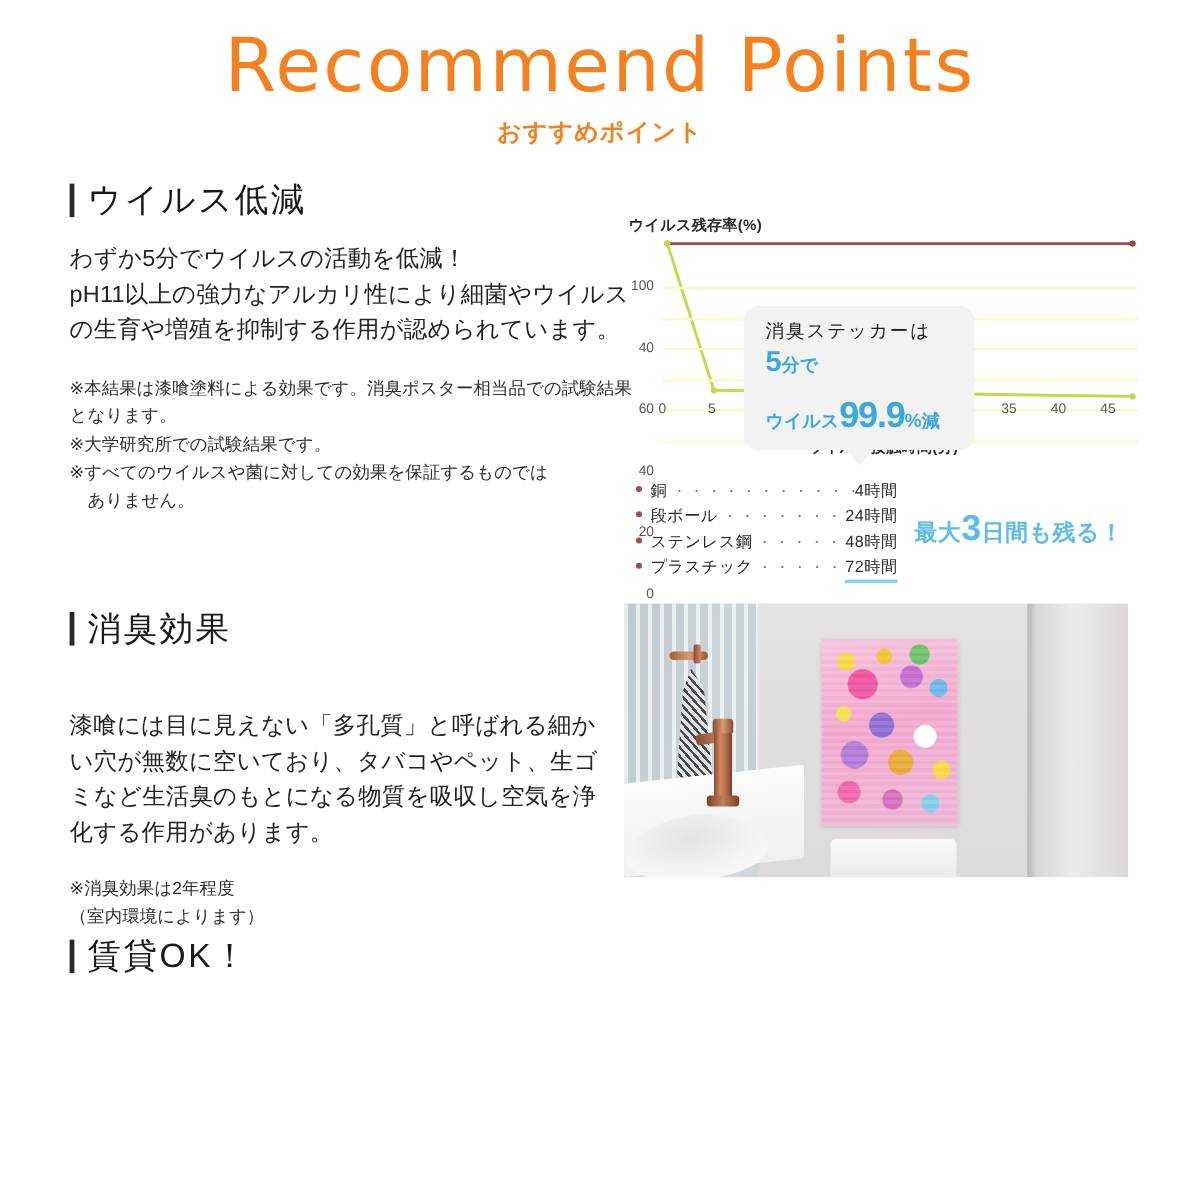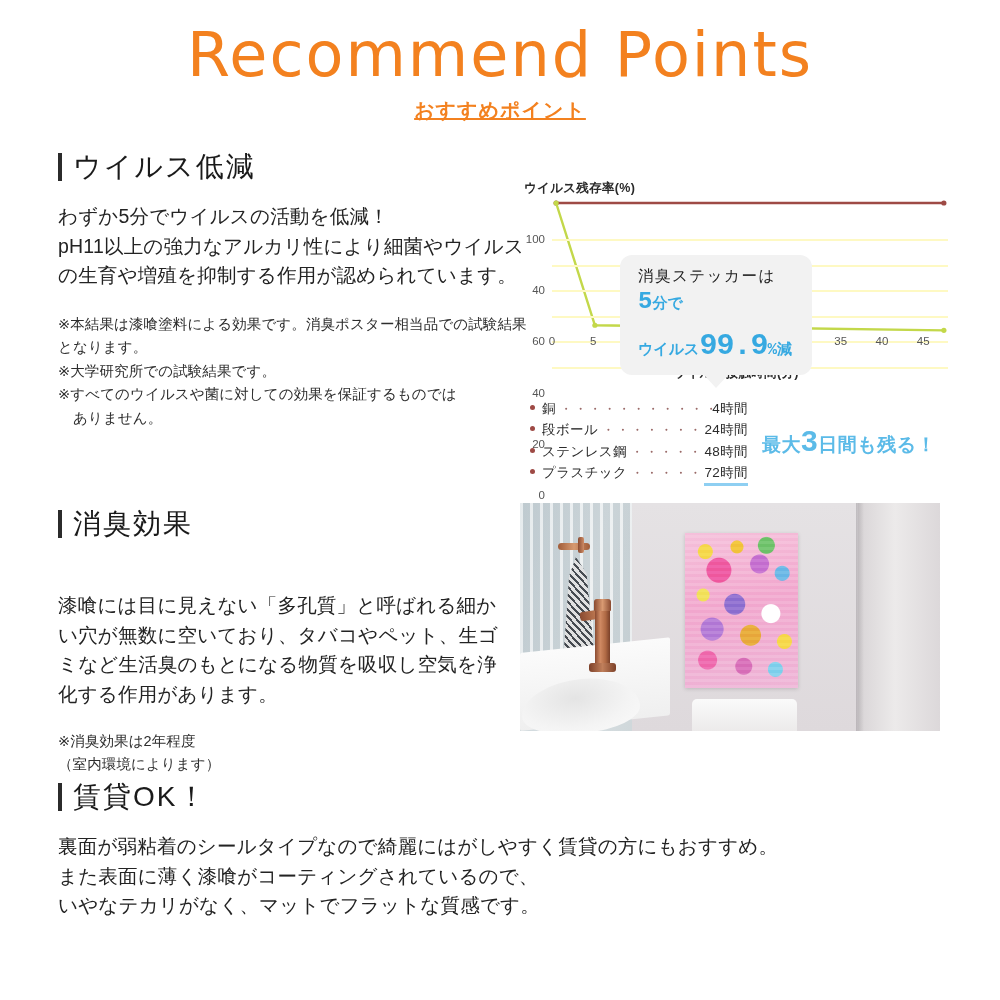--- a/index.html
+++ b/index.html
@@ -22,21 +22,20 @@
     font-weight: 400;
     line-height: 1.05;
     font-family: "DejaVu Sans", sans-serif;
   }
   .header-sub {
     margin-top: 10px;
     font-size: 20px;
     color: #F3811F;
     font-weight: 700;
     letter-spacing: 1px;
-    text-decoration: underline;
   }
 
   
   .section { position: absolute; }
   .sec-heading {
     display: flex; align-items: center;
     gap: 11px;
     margin-bottom: 16px;
   }
   .sec-bar {
@@ -110,21 +109,20 @@
 
   
   .callout {
     position: absolute;
     left: 96px; top: 52px;
     width: 192px;
     background: #f2f2f2;
     border-radius: 12px;
     padding: 11px 14px 13px 18px;
     z-index: 5;
-    font-family: Liberation Mono, monospace;
   }
   .callout:after {
     content: ""; position: absolute;
     left: 50%; bottom: -13px;
     transform: translateX(-50%);
     border-left: 13px solid transparent;
     border-right: 13px solid transparent;
     border-top: 14px solid #f2f2f2;
   }
   .callout-l1 {
@@ -401,18 +399,15 @@
     <div class="ph toilet"></div>
     <div class="ph poster"></div>
     <div class="ph poster-grid"></div>
   </div>
 
   <div class="section" id="sec-rental">
     <div class="sec-heading">
       <div class="sec-bar"></div>
       <div class="sec-title">賃貸OK！</div>
     </div>
-    <div class="body-text" style="white-space:pre-line;">裏面が弱粘着のシールタイプなので綺麗にはがしやすく賃貸の方にもおすすめ。
-また表面に薄く漆喰がコーティングされているので、
-いやなテカリがなく、マットでフラットな質感です。</div>
   </div>
 
 </div>
 
 </body></html>

